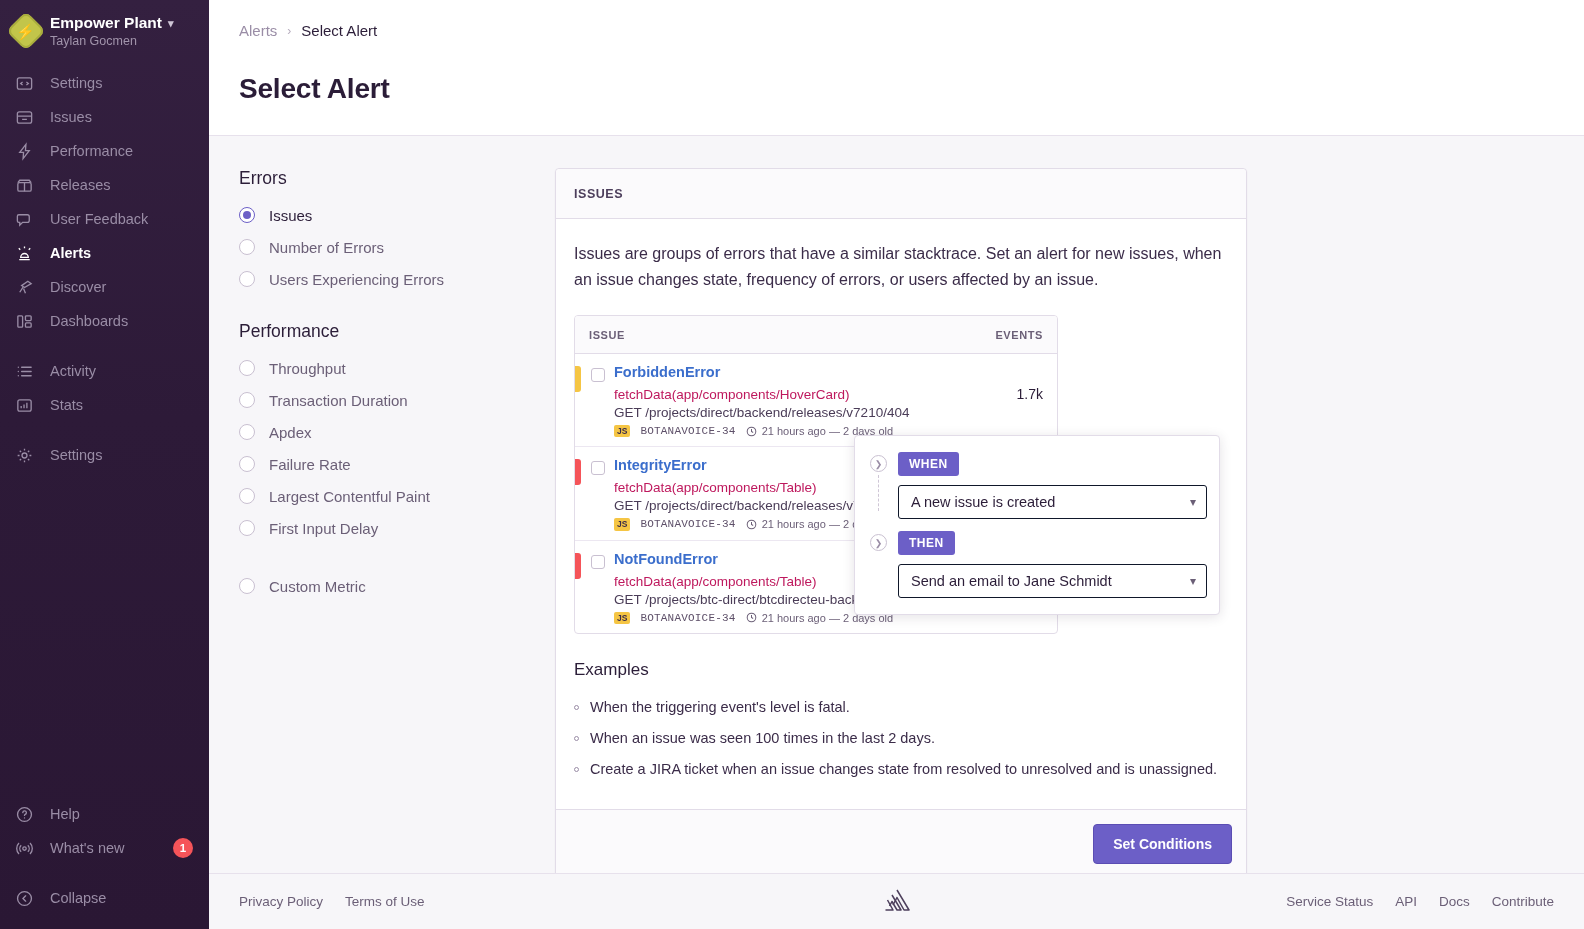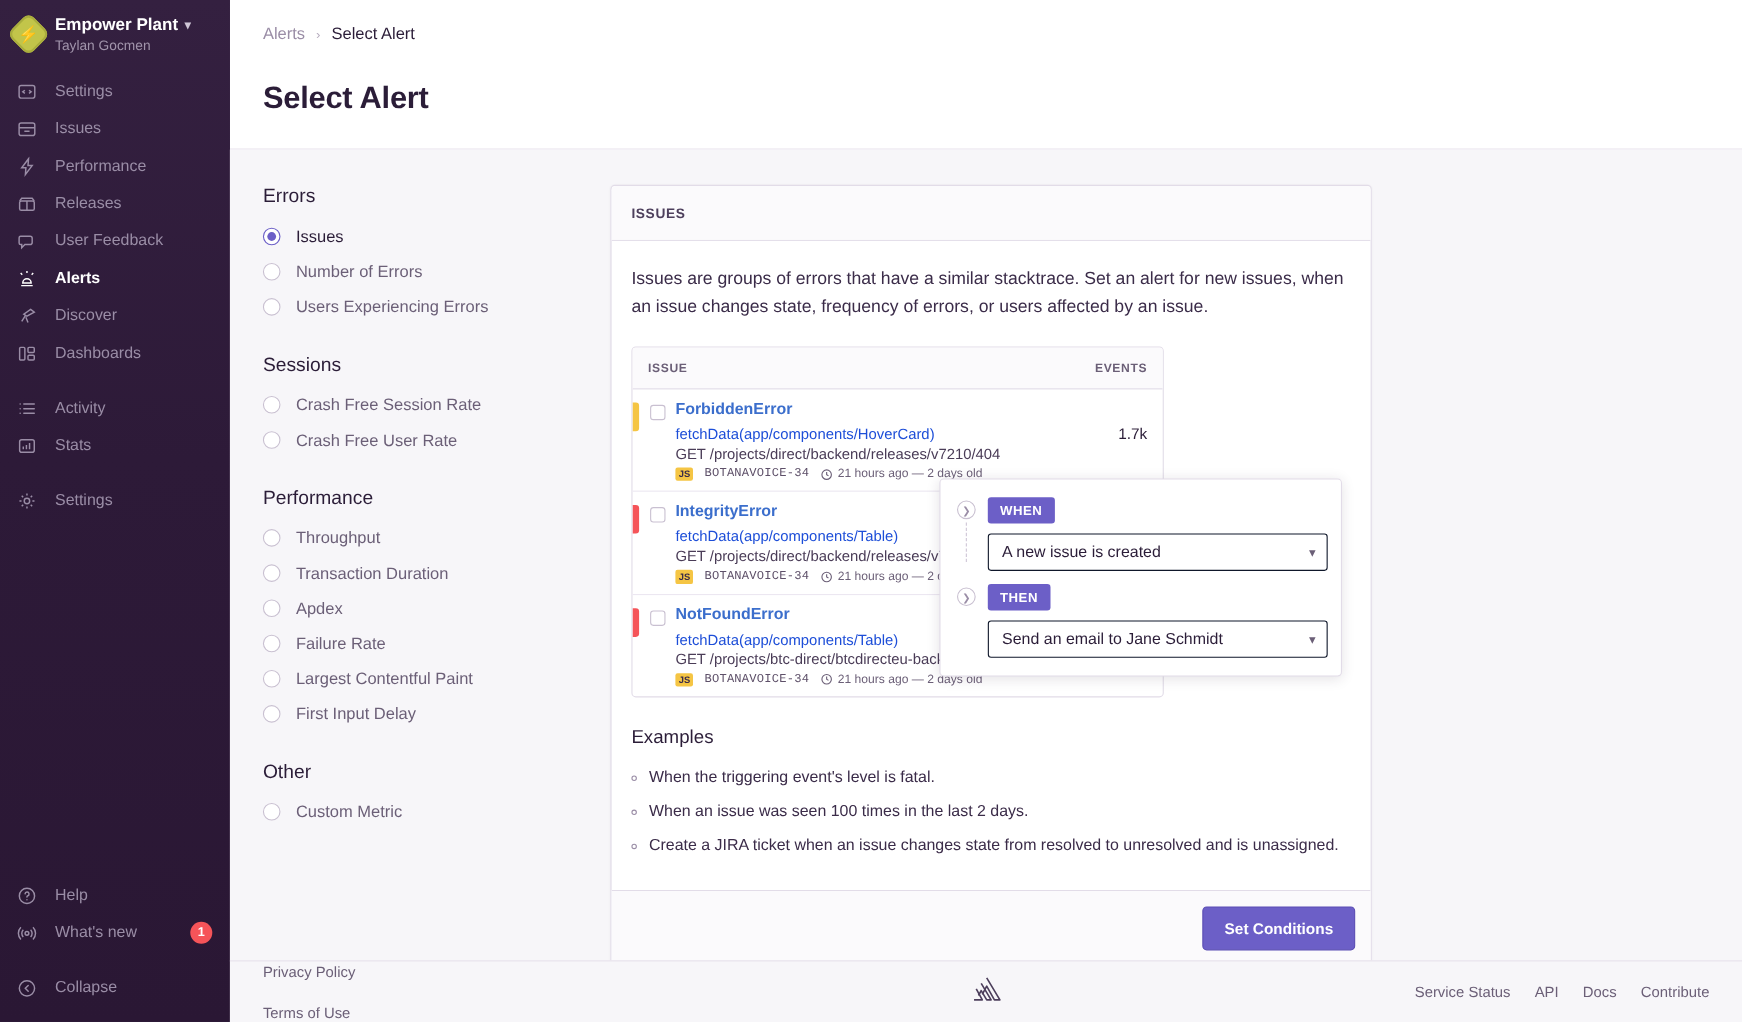--- a/index.html
+++ b/index.html
@@ -145,21 +145,21 @@
   }
   .mini-row:last-child { border-bottom: none; }
   .lvl { width: 6px; flex: 0 0 6px; border-radius: 0 3px 3px 0; height: 26px; margin-top: 2px; }
   .ck {
     width: 14px; height: 14px; flex: 0 0 14px; margin: 4px 9px 0 10px;
     border: 1px solid #c9c0d1; border-radius: 3px; background: #fff;
   }
   .mini-main { flex: 1 1 auto; min-width: 0; }
   .mr-title { display: flex; align-items: baseline; gap: 7px; white-space: nowrap; flex-direction: column; }
   .mr-type { color: #3b6ecc; font-size: 14.5px; font-weight: bold; }
-  .mr-fn { color: #1d4ed8; font-size: 13.5px; }
+  .mr-fn { color: #be185d; font-size: 13.5px; }
   .mr-url { color: #4a3c57; font-size: 13.5px; margin-top: 3px; white-space: nowrap; }
   .mr-meta { display: flex; align-items: center; gap: 10px; margin-top: 5px; }
   .js-badge {
     background: #f5c544; color: #3b2c49;
     font-size: 8.5px; font-weight: bold;
     padding: 1px 3px; border-radius: 2px; line-height: 1.2;
   }
   .proj { font-family: "Liberation Mono", monospace; font-size: 11px; color: #5e5069; letter-spacing: 0.2px; }
   .mr-time { display: flex; align-items: center; gap: 5px; font-size: 11px; color: #6b5f77; }
   .clock { width: 11px; height: 11px; flex: 0 0 11px; }
@@ -229,21 +229,21 @@
   }
 
   
   .footer {
     height: 56px; flex: 0 0 56px;
     border-top: 1px solid #e7e1ec;
     background: #f7f6f9;
     display: flex; align-items: center;
     padding: 0 30px; position: relative;
   }
-  .f-left { display: flex; gap: 22px; flex-direction: column; }
+  .f-left { display: flex; gap: 22px; }
   .f-right { display: flex; gap: 22px; margin-left: auto; }
   .f-link { font-size: 13.5px; color: #6b5f77; cursor: pointer; }
   .f-logo { position: absolute; left: 50%; transform: translateX(-50%); color: #4d3f5c; }
 </style>
 </head>
 <body>
 
 <div class="app">
 
   <aside class="sidebar">
@@ -436,31 +436,20 @@
           <div class="opt-row">
             <span class="radio"></span>
             <span class="opt-label">Number of Errors</span>
           </div>
           <div class="opt-row">
             <span class="radio"></span>
             <span class="opt-label">Users Experiencing Errors</span>
           </div>
         </div>
 
-        <div class="opt-grp">
-          <div class="opt-grp-title">Sessions</div>
-          <div class="opt-row">
-            <span class="radio"></span>
-            <span class="opt-label">Crash Free Session Rate</span>
-          </div>
-          <div class="opt-row">
-            <span class="radio"></span>
-            <span class="opt-label">Crash Free User Rate</span>
-          </div>
-        </div>
 
         <div class="opt-grp">
           <div class="opt-grp-title">Performance</div>
           <div class="opt-row">
             <span class="radio"></span>
             <span class="opt-label">Throughput</span>
           </div>
           <div class="opt-row">
             <span class="radio"></span>
             <span class="opt-label">Transaction Duration</span>
@@ -477,21 +466,20 @@
             <span class="radio"></span>
             <span class="opt-label">Largest Contentful Paint</span>
           </div>
           <div class="opt-row">
             <span class="radio"></span>
             <span class="opt-label">First Input Delay</span>
           </div>
         </div>
 
         <div class="opt-grp">
-          <div class="opt-grp-title">Other</div>
           <div class="opt-row">
             <span class="radio"></span>
             <span class="opt-label">Custom Metric</span>
           </div>
         </div>
       </div>
 
       <section class="card">
         <div class="card-head">
           <span class="card-head-t">ISSUES</span>

